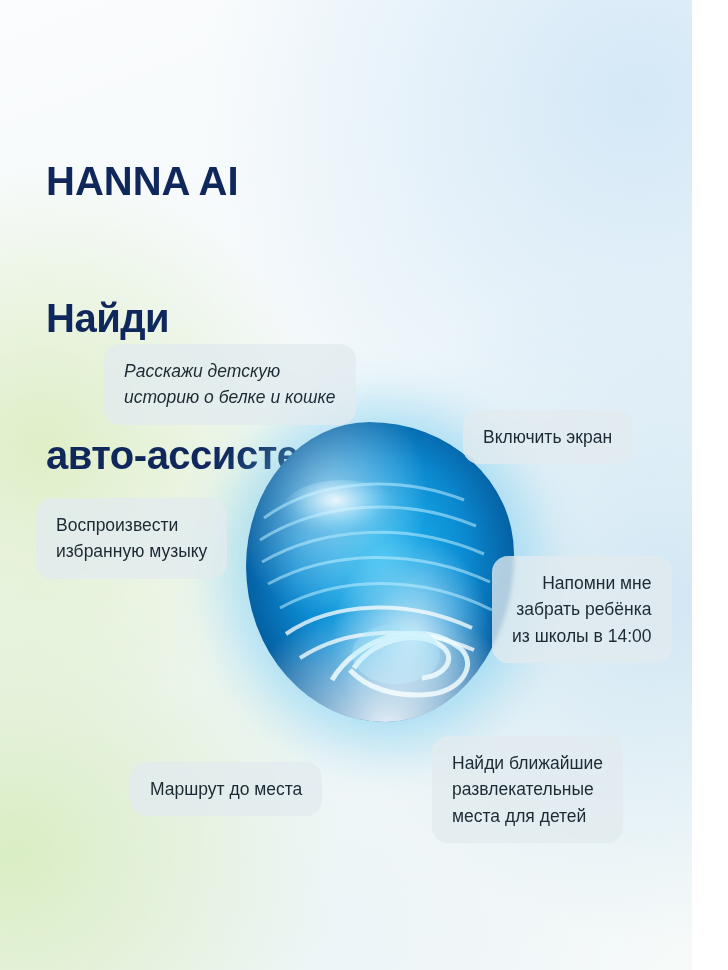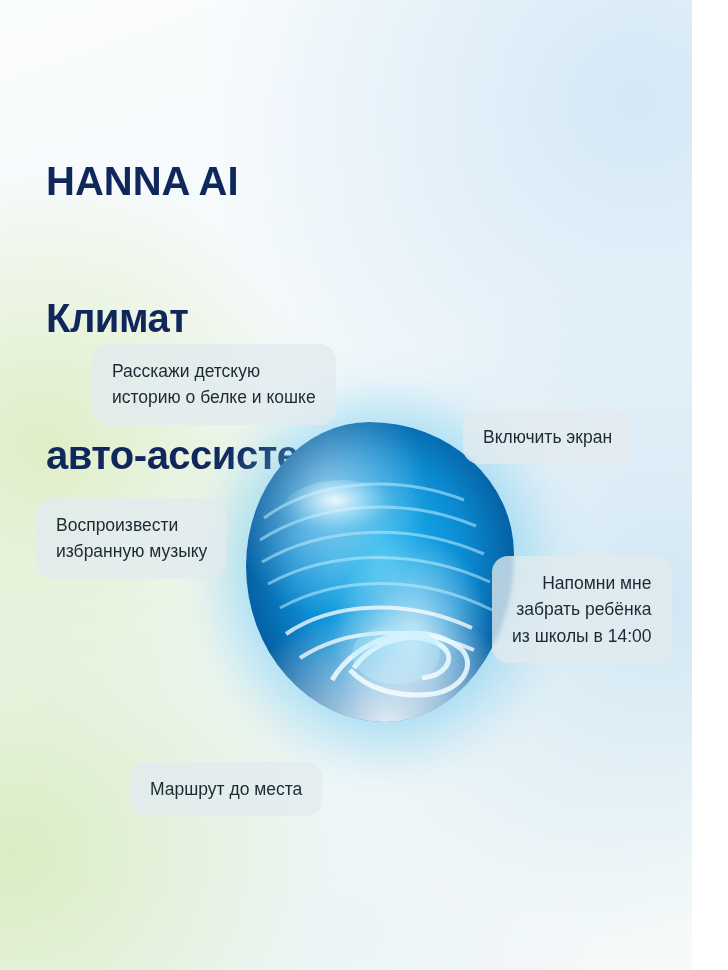--- a/index.html
+++ b/index.html
@@ -91,36 +91,36 @@
     position: absolute;
     background: rgba(226,235,238,0.78);
     color: #1c2a33;
     border-radius: 16px;
     padding: 14px 20px;
     font-size: 17.5px;
     line-height: 1.5;
     white-space: pre-line;
     backdrop-filter: blur(2px);
   }
-  .chip.c1 { left: 92px;  top: 344px;  }
+  .chip.c1 { left: 104px;  top: 344px; font-style: italic;  }
   .chip.c2 { left: 463px;  top: 410px;  }
   .chip.c3 { left: 36px;   top: 498px;  }
   .chip.c4 { left: 492px;  top: 556px; text-align: right;  }
   .chip.c5 { left: 62px;   top: 644px;  }
   .chip.c6 { left: 130px;  top: 762px;  }
   .chip.c7 { left: 432px;  top: 736px;  }
 </style>
 </head>
 <body>
 
 <div class="poster">
 
   <div class="headline">
     <span class="l1">HANNA AI</span>
-    <span class="l2">Климат</span>
+    <span class="l2">Найди</span>
     <span class="l3">авто-ассистент</span>
   </div>
 
   <div class="orb-wrap">
     <div class="orb-glow"></div>
     <div class="orb">
       <svg width="268" height="300" viewBox="0 0 268 300">
         <defs>
           <radialGradient id="hl" cx="45%" cy="30%" r="60%">
             <stop offset="0%" stop-color="#ffffff" stop-opacity="0.85"></stop>
@@ -152,14 +152,17 @@
 
   <div class="chip c1">Расскажи детскую
 историю о белке и кошке</div>
   <div class="chip c3">Воспроизвести
 избранную музыку</div>
   <div class="chip c2">Включить экран</div>
   <div class="chip c4">Напомни мне
 забрать ребёнка
 из школы в 14:00</div>
   <div class="chip c6">Маршрут до места</div>
+  <div class="chip c7">Найди ближайшие
+развлекательные
+места для детей</div>
 
 </div>
 
 </body></html>

